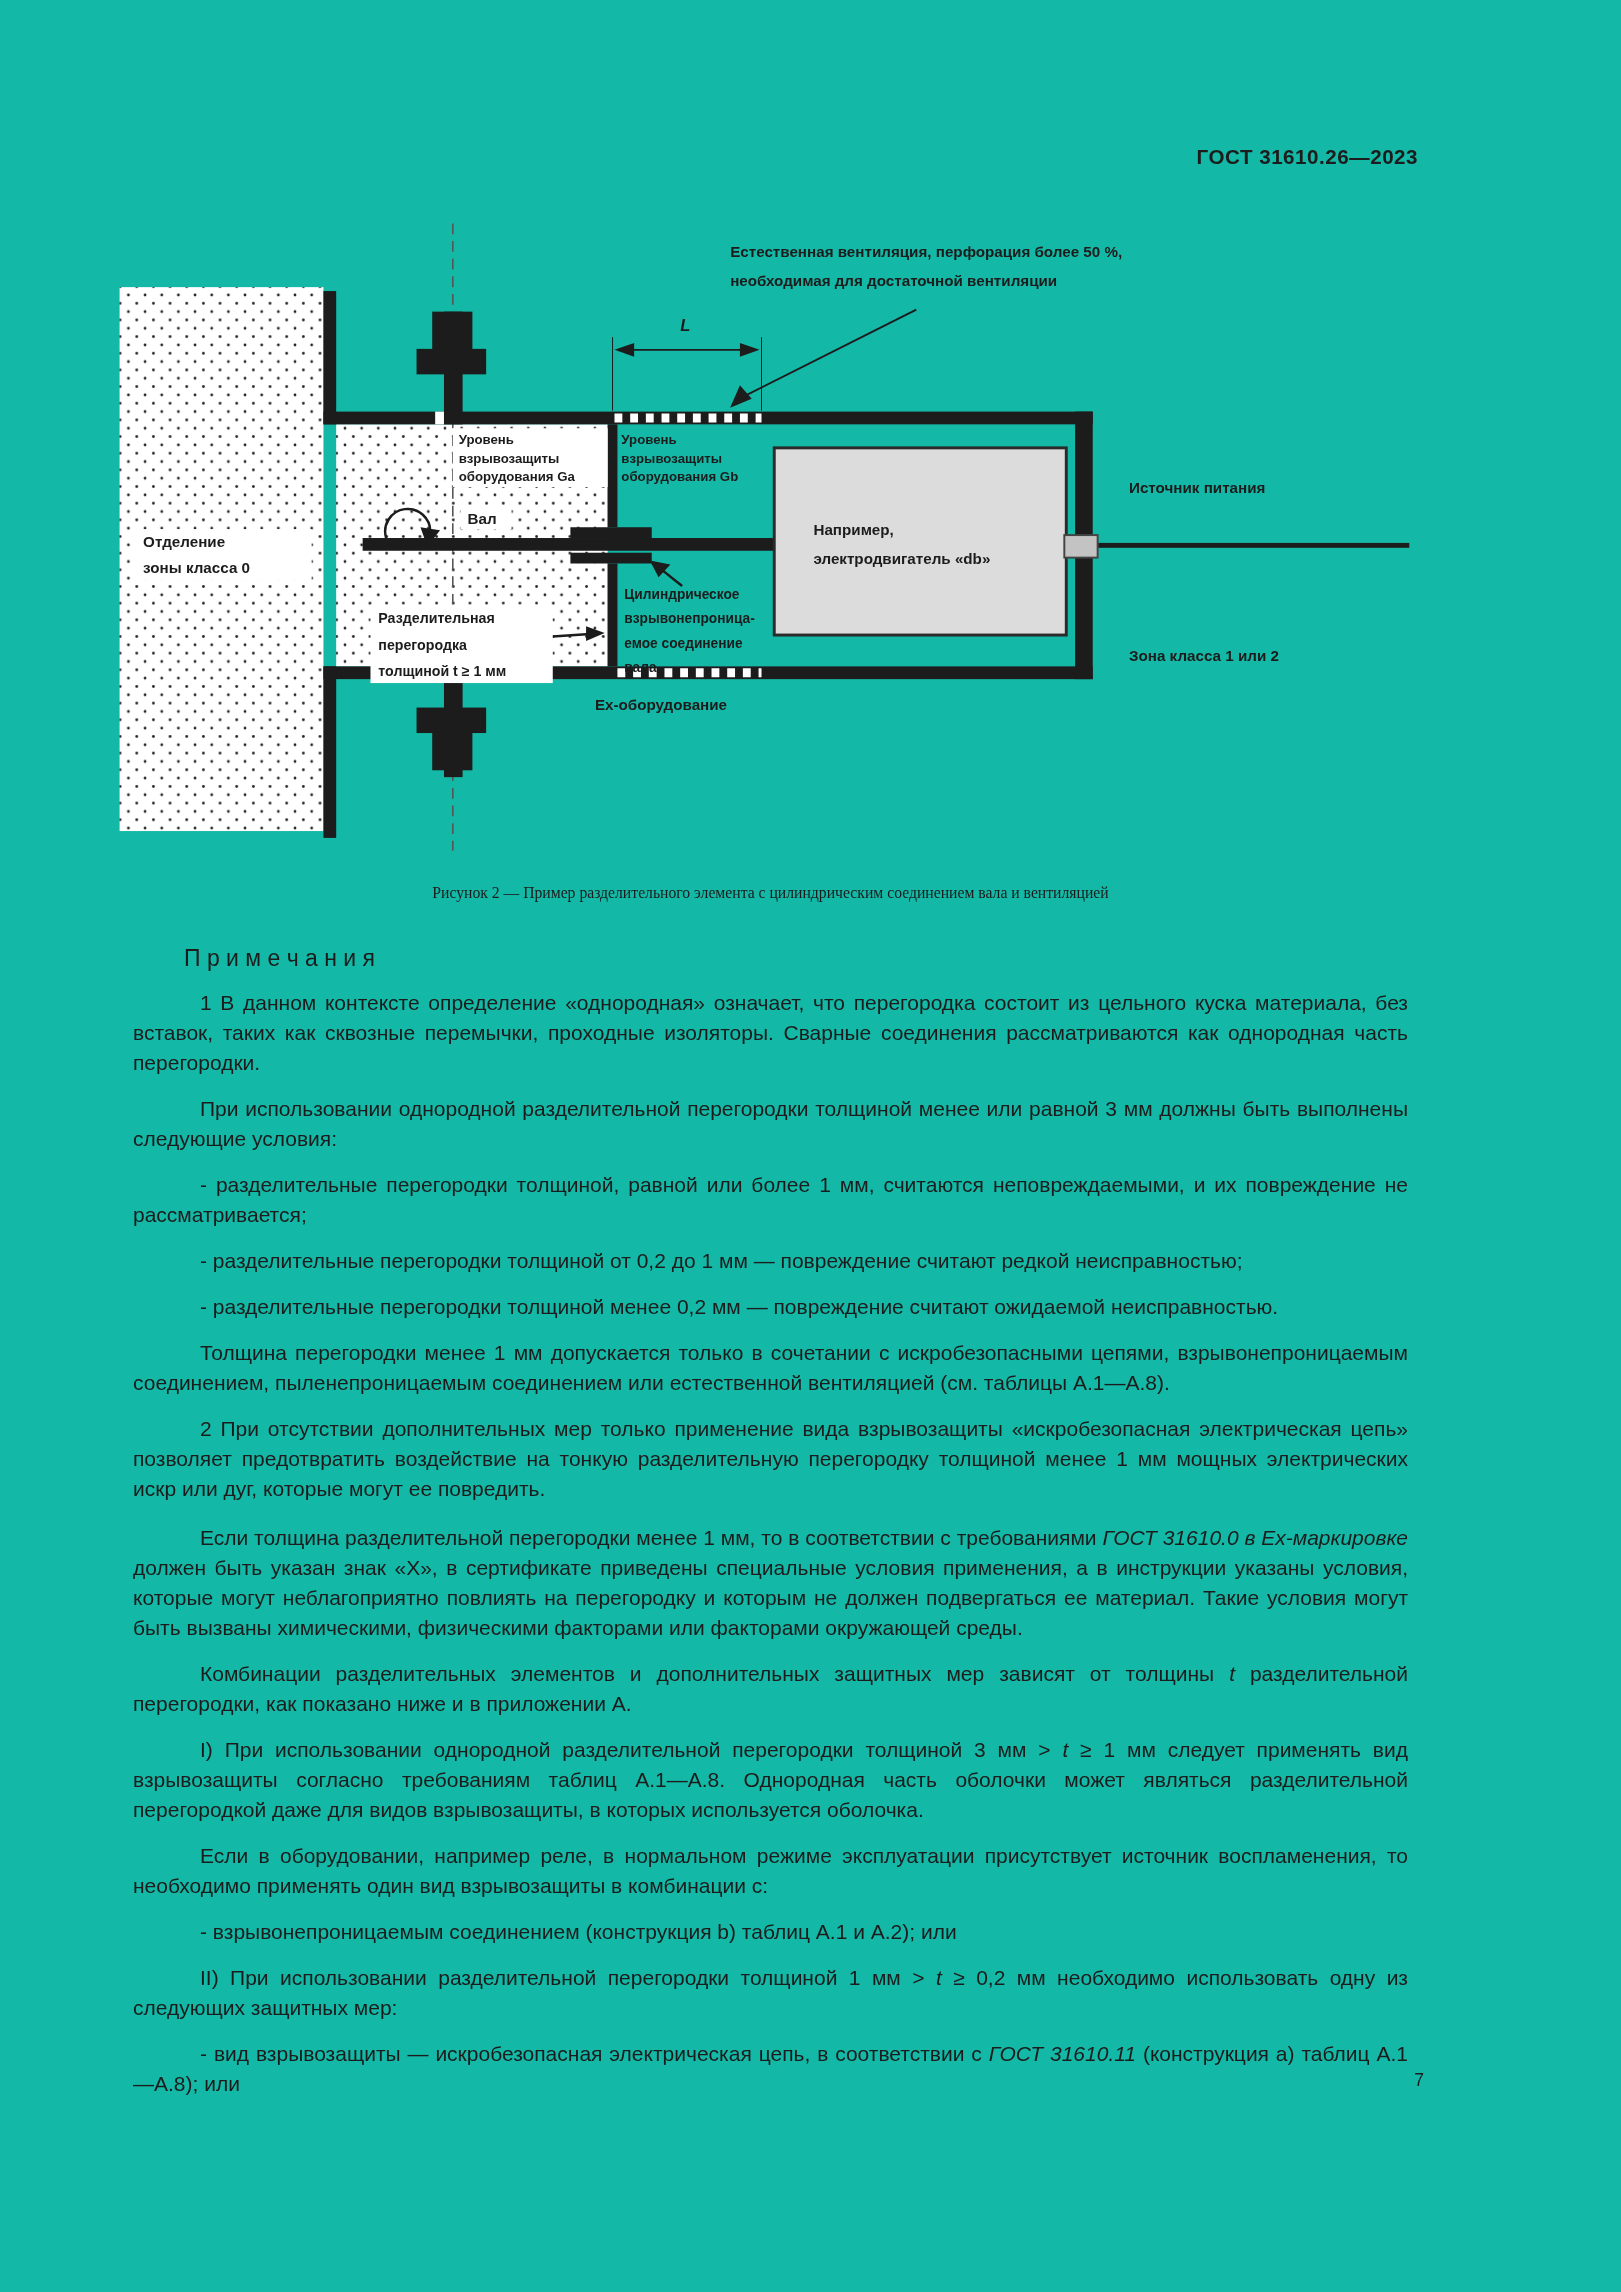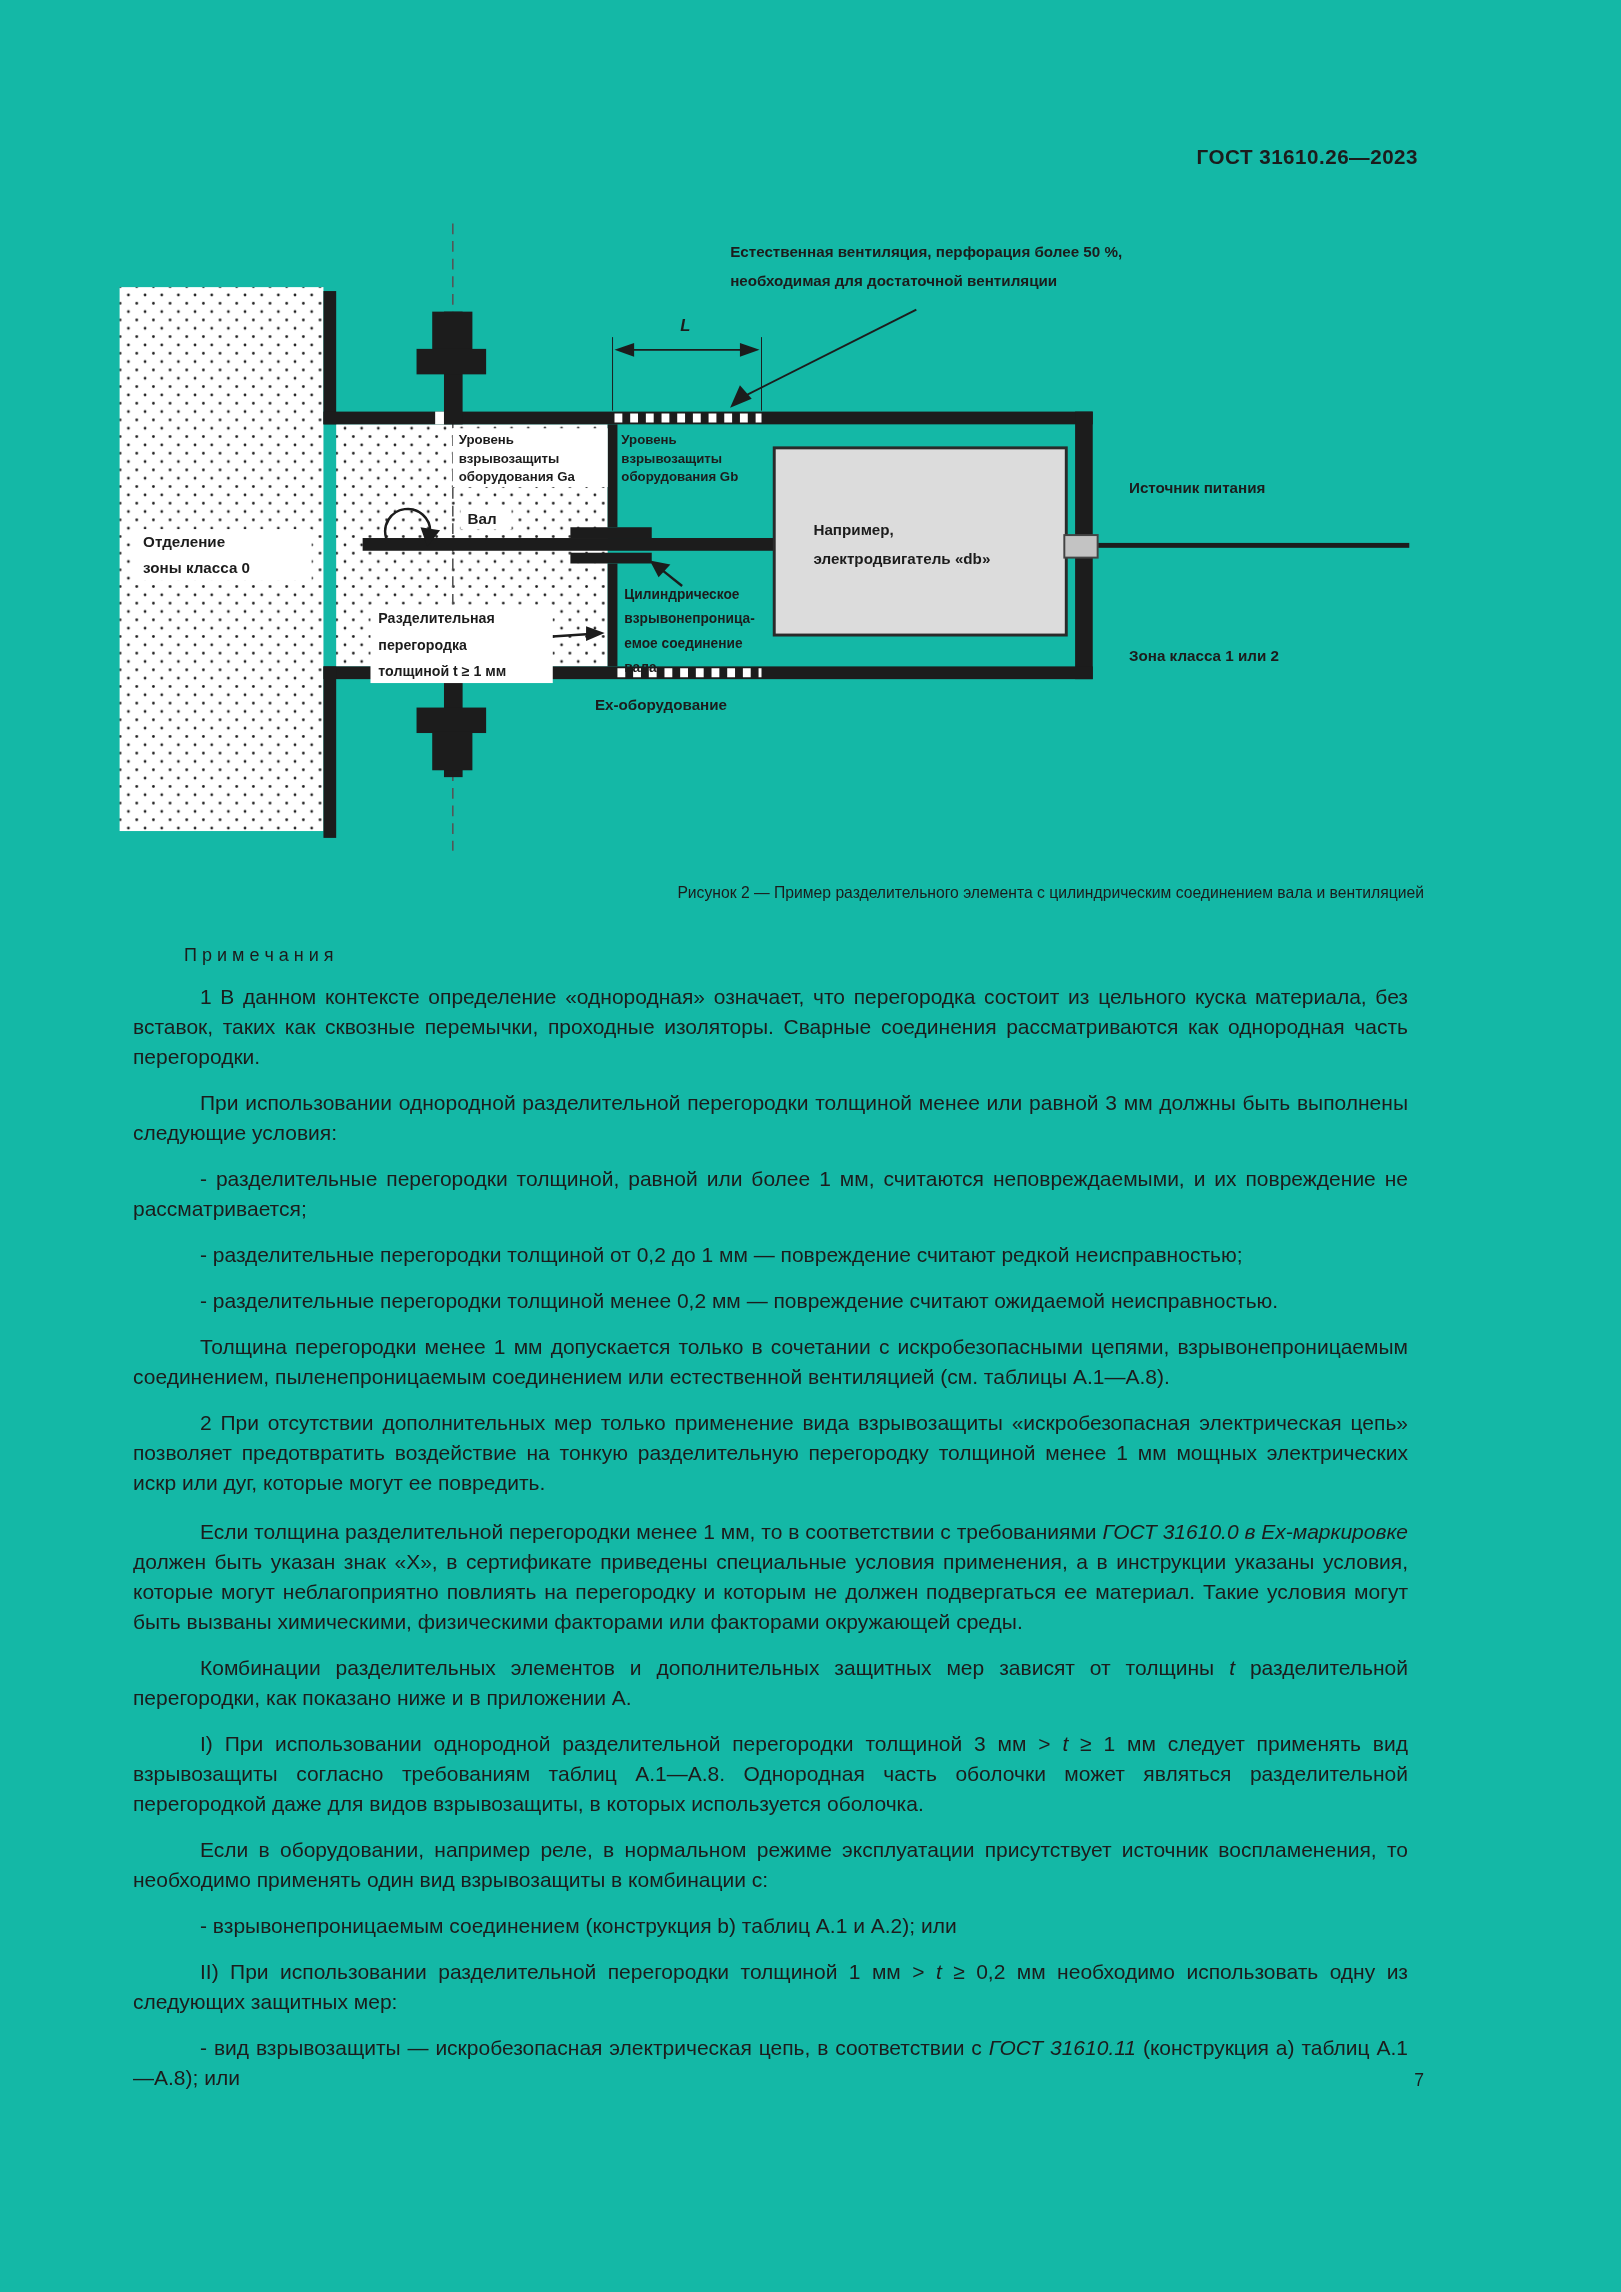--- a/index.html
+++ b/index.html
@@ -9,27 +9,27 @@
     margin:0 auto;
   }
   .doc-header{
     position:absolute; top:145px; right:203px;
     font-size:20.6px; font-weight:bold; letter-spacing:0.5px;
   }
   .figure-svg{ position:absolute; left:0; top:0; }
   svg text{ font-family:"Liberation Sans", sans-serif; fill:#1c1c1c; }
   .fig-caption{
     position:absolute; top:884px; left:117px; width:1307px;
-    text-align:right; font-size:15.7px;
+    text-align:center; font-size:15.7px;font-family:Liberation Serif, serif;
   }
   .text-block{
     position:absolute; top:945px; left:117px; width:1307px;
   }
   .notes-heading{
-    font-size:18px; padding-left:67px; margin:0 0 9.8px 0;
+    font-size:23px; padding-left:67px; margin:0 0 9.8px 0;
   }
   .text-block p{
     margin:16px; font-size:21px; line-height:30px;
     text-align:justify; text-indent:67px;
   }
   .text-block p.gap{ margin-top:18.6px; }
   .text-block em{ font-style:italic; }
   .page-number{
     position:absolute; top:2070px; right:197px; font-size:17.6px;
   }

